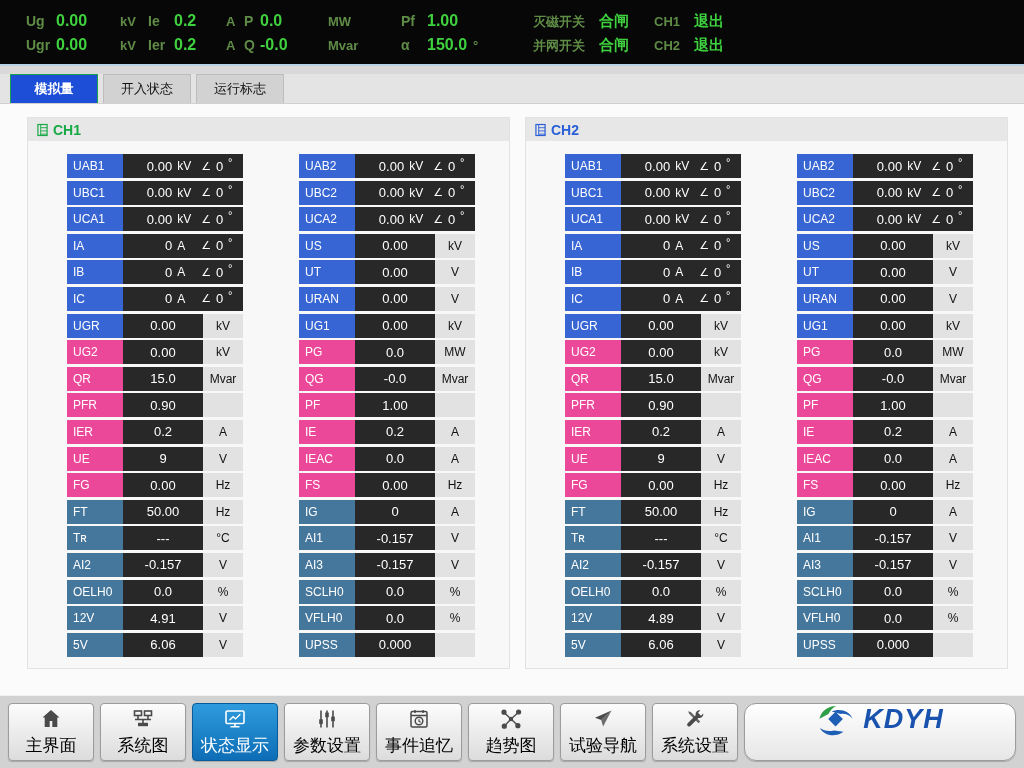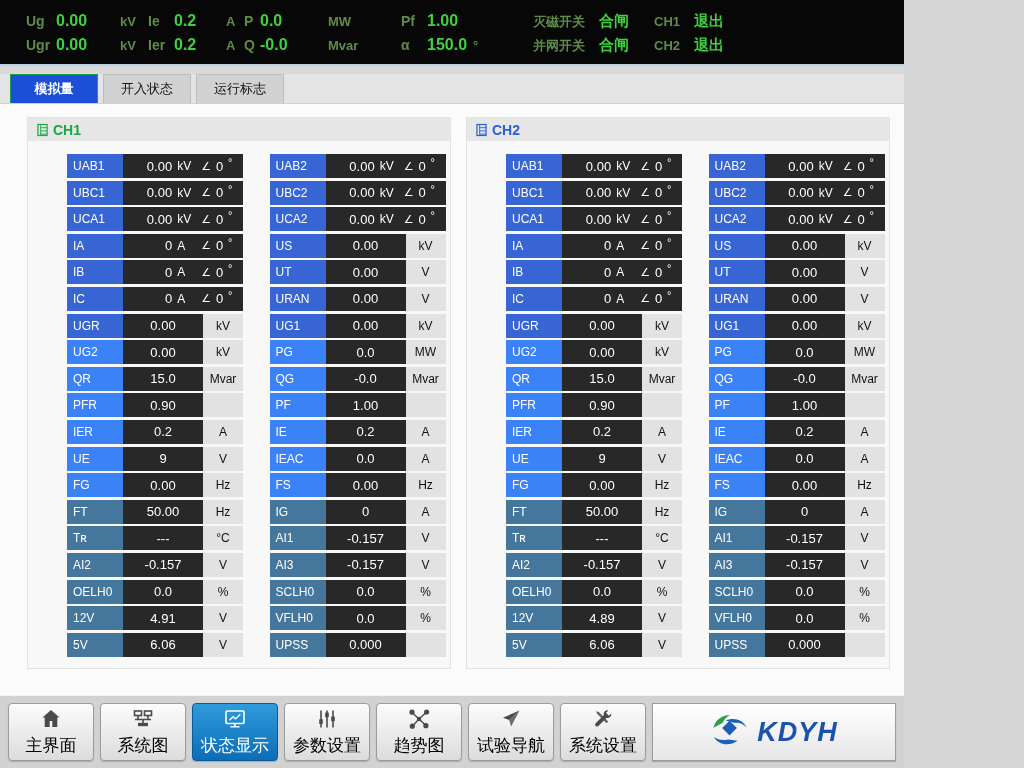--- a/index.html
+++ b/index.html
@@ -1,18 +1,18 @@
 <!DOCTYPE html>
 <html><head>
 <meta charset="utf-8">
 <style>
   html,body{margin:0;padding:0;}
   body{width:1024px;height:768px;overflow:hidden;background:#d6d6d6;
        font-family:"Liberation Sans",sans-serif;-webkit-font-smoothing:antialiased;}
-  .screen{width:904px;height:768px;display:flex;flex-direction:column;}
+  .screen{width:1024px;height:768px;display:flex;flex-direction:column;}
 
   
   .top-header{height:64px;background:#070707;display:flex;align-items:stretch;
               padding-left:26px;box-sizing:border-box;}
   .hdr-group{display:flex;flex-direction:column;justify-content:center;gap:5px;box-sizing:border-box;}
   .hdr-line{display:flex;align-items:baseline;height:19px;line-height:19px;white-space:nowrap;}
   .hdr-label{color:#5f8c46;font-weight:bold;font-size:14px;}
   .hdr-value{color:#3fd23f;font-weight:bold;font-size:16px;}
   .hdr-unit{color:#5f8c46;font-weight:bold;font-size:13px;margin-left:6px;}
   .g0{width:122px;} .g1{width:96px;} .g2{width:157px;} .g3{width:132px;}
@@ -45,21 +45,21 @@
   .panel.green .panel-title{color:#17a945;}
   .panel.blue  .panel-title{color:#2a5fd7;}
   .ptitle-icon svg{display:block;}
   .panel-body{display:flex;padding:13px 0 9px;}
   .pcol{flex:1;}
   .pcol-0{padding-left:39px;} .pcol-1{padding-left:22px;}
   .vrow{display:flex;width:176px;height:24px;margin-bottom:2.6px;}
   .vlabel{width:56px;box-sizing:border-box;padding-left:6px;color:#fff;
           display:flex;align-items:center;font-size:12px;}
   .vrow.blue    .vlabel{background:#3765d3;}
-  .vrow.magenta .vlabel{background:#3b82f6;}
+  .vrow.magenta .vlabel{background:#ec4899;}
   .vrow.steel   .vlabel{background:#45769b;}
   .vblack{background:#282828;color:#fff;display:flex;align-items:center;box-sizing:border-box;}
   .vblack.wide{flex:1;padding:0 7px;}
   .av{flex:1;text-align:right;font-size:13px;}
   .au{width:22px;margin-left:5px;font-size:12px;}
   .asym{margin-left:2px;font-size:11px;}
   .aval{width:17px;text-align:center;font-size:13px;}
   .adeg{width:8px;font-size:11px;align-self:flex-start;line-height:16px;}
   .vblack.narrow{width:80px;justify-content:center;font-size:13px;}
   .vunit{width:40px;background:#e2e2e2;color:#111;display:flex;align-items:center;
@@ -70,22 +70,22 @@
           align-items:center;padding:0 8px;gap:6px;box-sizing:border-box;}
   .navbtn{width:86px;height:58px;border:1px solid #9c9c9c;border-radius:4px;
           background:linear-gradient(#fcfcfc,#dcdcdc);display:flex;flex-direction:column;
           align-items:center;justify-content:center;gap:3px;color:#4a4a4a;
           box-shadow:0 1px 1px rgba(0,0,0,.2);cursor:default;box-sizing:border-box;}
   .navicon{width:24px;height:24px;}
   .navicon svg{width:24px;height:24px;display:block;}
   .nlabel{font-size:17px;color:#000;}
   .navbtn.active{background:linear-gradient(#2f9bdd,#0d6db6);border-color:#0a5b99;color:#fff;}
   .navbtn.active .nlabel{color:#fff;}
-  .logo-btn{flex:1;height:58px;border:1px solid #9c9c9c;border-radius:0;
-            background:linear-gradient(#ffffff,#e6e6e6);display:flex;align-items:center;
+  .logo-btn{flex:1;height:58px;border:1px solid #9c9c9c;border-radius:12px;
+            background:linear-gradient(#ffffff,#e6e6e6);display:flex;
             justify-content:center;gap:7px;box-shadow:0 1px 1px rgba(0,0,0,.2);box-sizing:border-box;}
   .logo-text{font-size:27px;font-weight:bold;font-style:italic;color:#1a53ae;letter-spacing:1px;}
 </style>
 </head>
 <body>
 
 <div class="screen">
   <div class="top-header" id="hdr">
       <div class="hdr-group g0 gk-measure">
         <div class="hdr-line">
@@ -702,20 +702,31 @@
       <div class="navbtn">
         <span class="navicon">
           <svg viewBox="0 0 24 24" stroke="currentColor" stroke-width="1.6">
             <path d="M6 3.5v17M12 3.5v17M18 3.5v17"></path>
             <rect x="4.2" y="12.3" width="3.6" height="4.6" fill="currentColor" stroke="none"></rect>
             <rect x="10.2" y="5.6" width="3.6" height="4.6" fill="currentColor" stroke="none"></rect>
             <rect x="16.2" y="9.6" width="3.6" height="4.6" fill="currentColor" stroke="none"></rect>
           </svg>
         </span>
         <span class="nlabel">参数设置</span>
+      </div>
+      <div class="navbtn">
+        <span class="navicon">
+          <svg viewBox="0 0 24 24" fill="none" stroke="currentColor" stroke-width="1.5">
+            <rect x="4" y="4.5" width="16" height="15.5" rx="1.5"></rect>
+            <path d="M8 3v3M16 3v3M4 8.5h16"></path>
+            <circle cx="12" cy="14" r="3.8"></circle>
+            <path d="M12 12.2v2l1.6 1.1" stroke-width="1.2"></path>
+          </svg>
+        </span>
+        <span class="nlabel">事件追忆</span>
       </div>
       <div class="navbtn">
         <span class="navicon">
           <svg viewBox="0 0 24 24" stroke="currentColor" fill="currentColor" stroke-width="1.4">
             <path d="M12 12 5.5 6M12 12l7-6.2M12 12l-6 6.5M12 12l6.3 6" fill="none"></path>
             <circle cx="5" cy="5.2" r="1.9"></circle>
             <circle cx="19.6" cy="5" r="1.9"></circle>
             <circle cx="5.3" cy="19.2" r="1.9"></circle>
             <circle cx="18.9" cy="18.7" r="1.9"></circle>
             <circle cx="12" cy="12" r="1.5"></circle>

